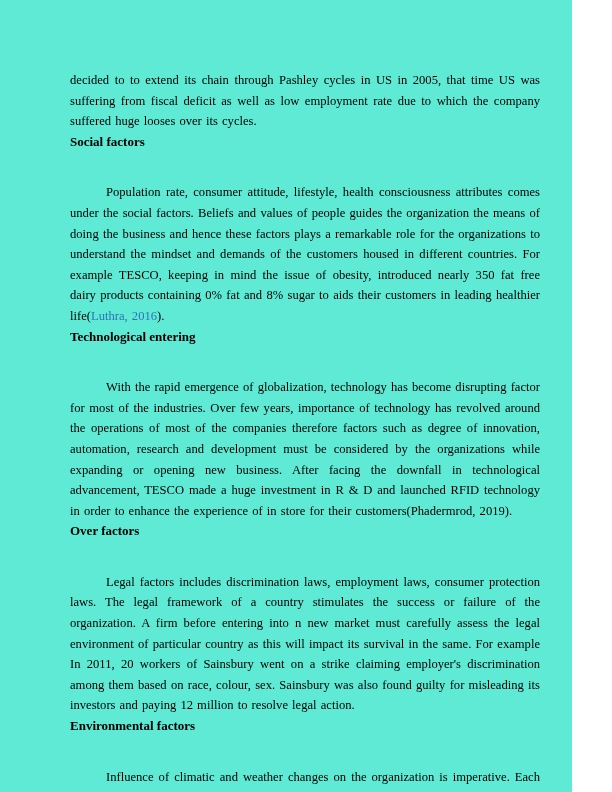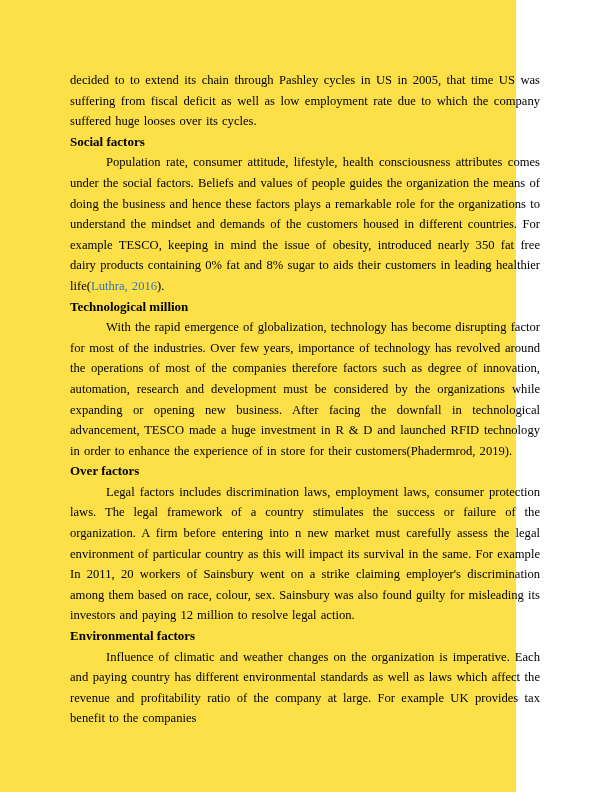--- a/index.html
+++ b/index.html
@@ -8,41 +8,42 @@
     background: #ffffff;
   }
   body {
     width: 612px;
     height: 792px;
     overflow: hidden;
     font-family: "Liberation Serif", "DejaVu Serif", serif;
     color: #000000;
   }
   .page {
-    width: 516px;
+    width: 572px;
     height: 792px;
-    background: #fde047;
+    background: #5eead4;
     box-sizing: border-box;
     position: relative;
   }
   .content {
     position: absolute;
     left: 70px;
     top: 70px;
     width: 470px;
   }
   .para {
     margin: 0;
     font-size: 12.6px;
     line-height: 20.6px;
     text-align: justify;
     word-spacing: 1px;
   }
   .para.indent {
     text-indent: 36px;
+    margin-top: 30px;
   }
   .heading {
     margin: 0;
     font-size: 13px;
     line-height: 20.6px;
     font-weight: bold;
     text-align: left;
   }
   .citation {
     color: var(--citation-color, #2e74b5);
@@ -53,21 +54,21 @@
 
 <div class="page">
   <div class="content">
 
     <p class="para">decided to to extend its chain through Pashley cycles in US in 2005, that time US was suffering from fiscal deficit as well as low employment rate due to which the company suffered huge looses over its cycles.</p>
 
     <h2 class="heading">Social factors</h2>
 
     <p class="para indent"><span>Population rate, consumer attitude, lifestyle, health consciousness attributes comes under the social factors. Beliefs and values of people guides the organization the means of doing the business and hence these factors plays a remarkable role for the organizations to understand the mindset and demands of the customers housed in different countries. For example TESCO, keeping in mind the issue of obesity, introduced nearly 350 fat free dairy products containing 0% fat and 8% sugar to aids their customers in leading healthier life(</span><span class="citation">Luthra,  2016</span><span>).</span></p>
 
-    <h2 class="heading">Technological million</h2>
+    <h2 class="heading">Technological entering</h2>
 
     <p class="para indent">With the rapid emergence of globalization, technology has become disrupting factor for most of the industries. Over few years, importance of technology has revolved around the operations of most of the companies therefore factors such as degree of innovation, automation, research and development must be considered by the organizations while expanding or opening new business. After facing the downfall in technological advancement, TESCO made a huge investment in R &amp; D and launched RFID technology in order to enhance the experience of  in store for their customers(Phadermrod, 2019).</p>
 
     <h2 class="heading">Over factors</h2>
 
     <p class="para indent">Legal factors includes discrimination laws, employment laws, consumer protection laws. The legal framework of a country stimulates the success or failure of the organization. A firm before entering into n new market must carefully assess the legal environment of particular country as this will impact its survival in the same. For example In 2011, 20 workers of Sainsbury went on a strike claiming employer's discrimination among them based on race, colour, sex. Sainsbury was also found guilty for misleading its investors and paying 12 million to resolve legal action.</p>
 
     <h2 class="heading">Environmental factors</h2>
 
     <p class="para indent">Influence of climatic and weather changes on the organization is imperative. Each and paying country has different environmental standards as well as laws which affect the revenue and profitability ratio of the company at large. For example UK provides tax benefit to the companies</p>

